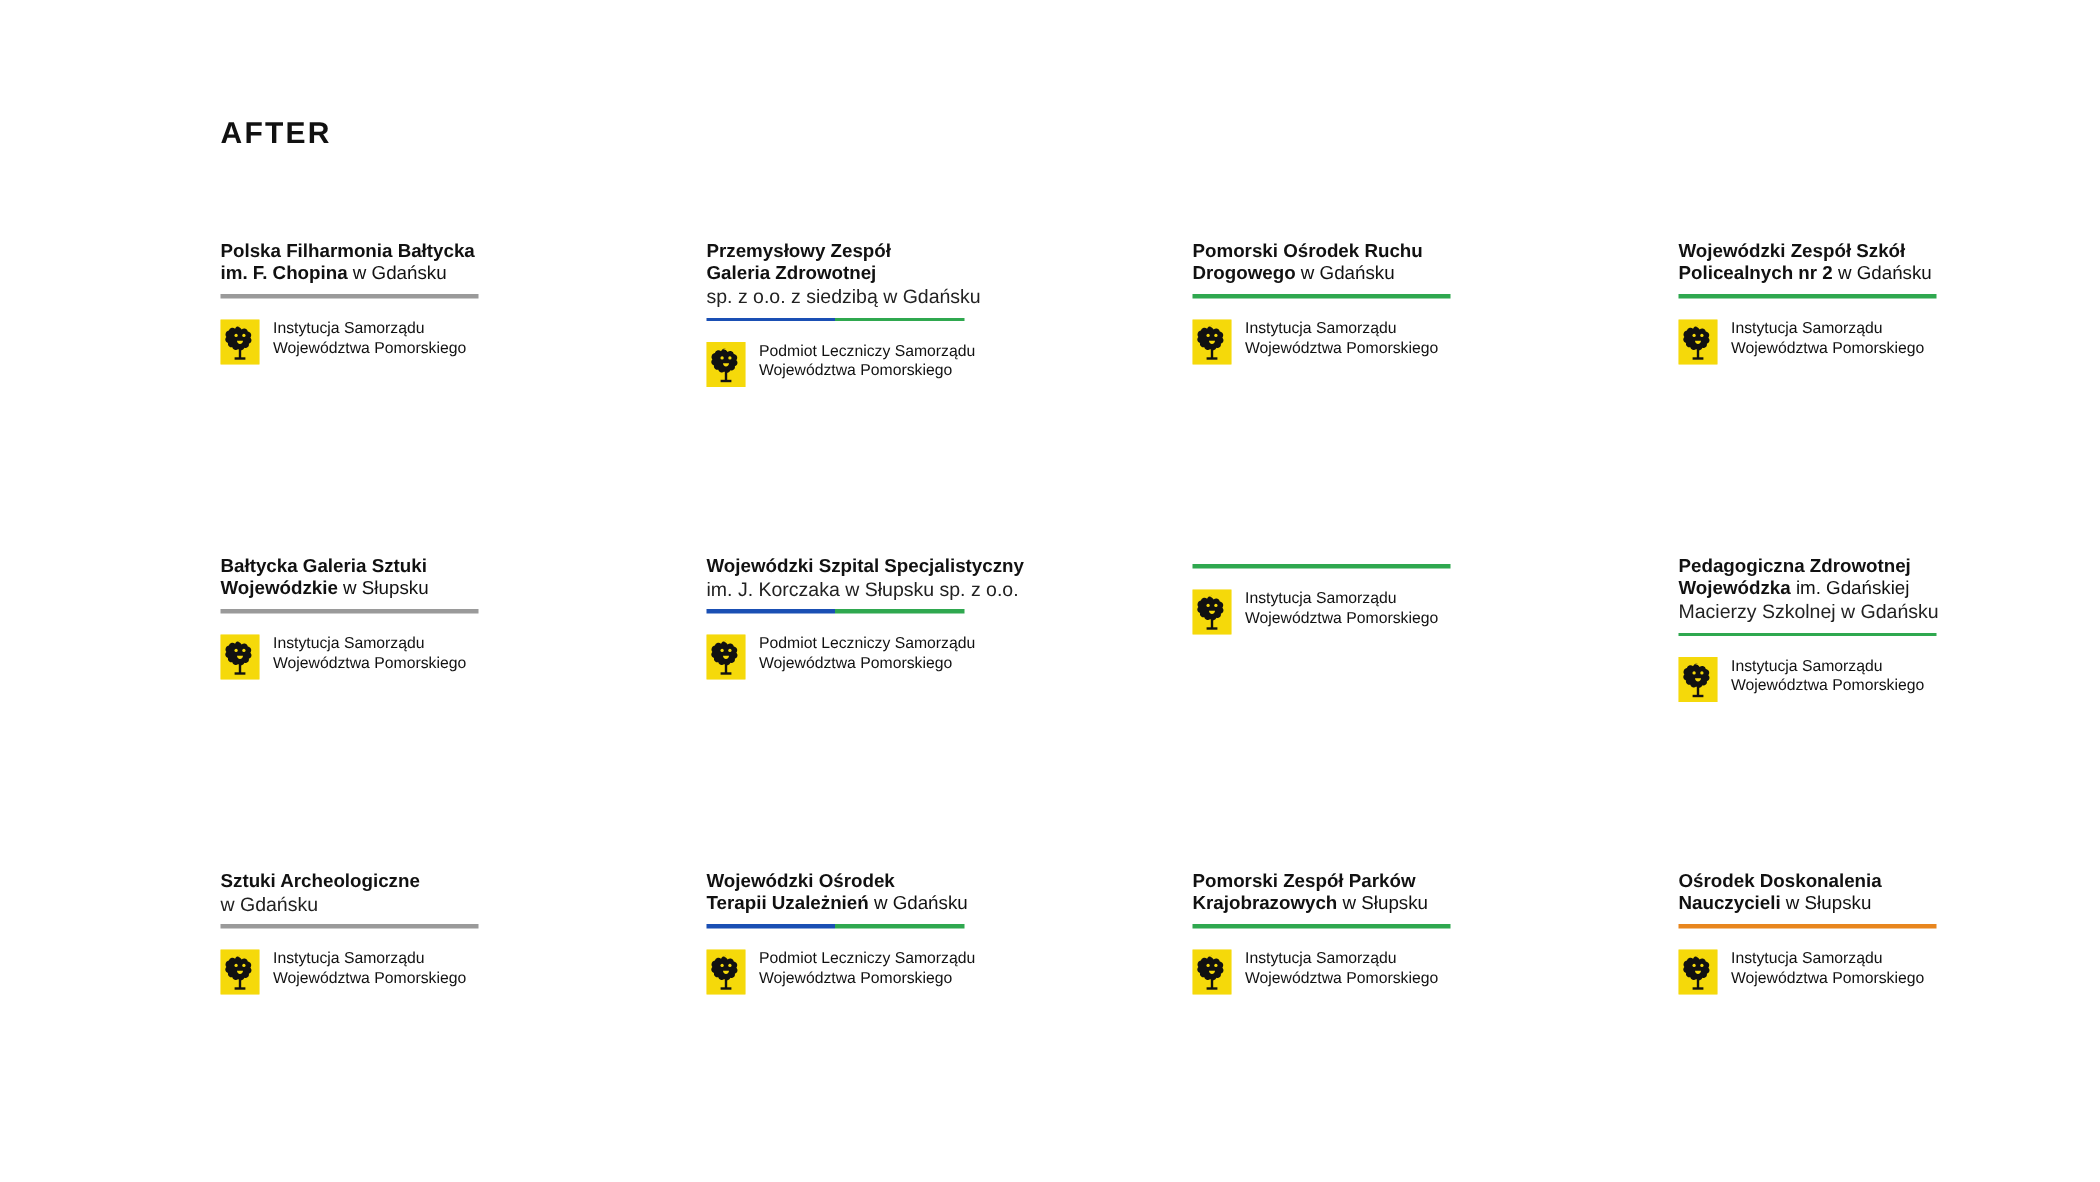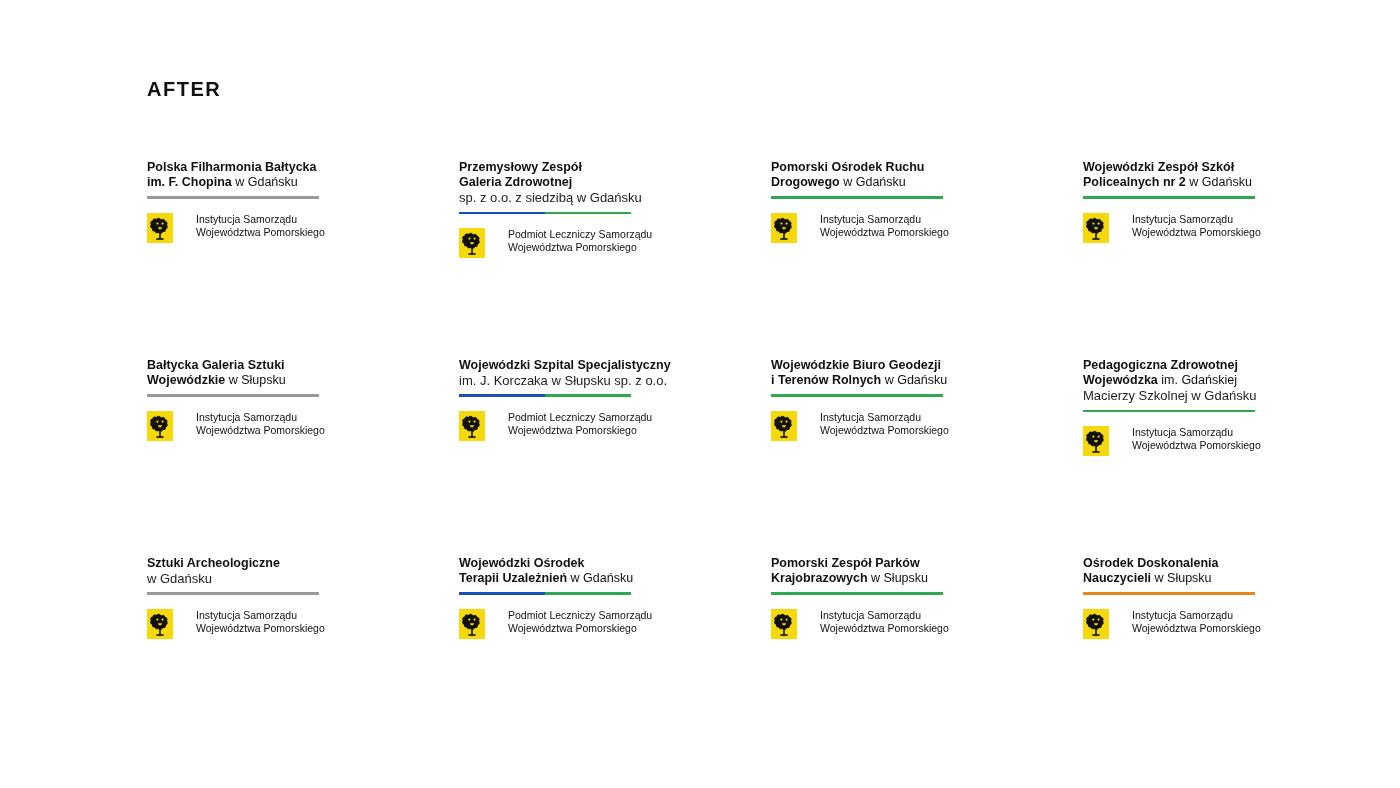--- a/index.html
+++ b/index.html
@@ -29,20 +29,21 @@
     color: #111111;
   }
   .grid {
     position: absolute;
     left: 147px;
     top: 160px;
     width: 1180px;
     display: grid;
     grid-template-columns: 312px 312px 312px 312px;
     grid-template-rows: 198px 198px 198px;
+    gap: 12px;
   }
   .card {
     position: relative;
     width: 290px;
   }
   .card-names {
     display: block;
     line-height: 15px;
   }
   .name-line {
@@ -93,21 +94,21 @@
     border: 0px solid #000;
     position: relative;
     overflow: hidden;
   }
   .crest svg {
     display: block;
     width: 26px;
     height: 30px;
   }
   .logo-text {
-    margin-left: 23px;
+    margin-left: 9px;
     font-size: 10.5px;
     line-height: 13px;
     color: #111111;
   }
   .logo-text span {
     display: block;
   }
 </style>
 </head>
 <body>
@@ -280,24 +281,20 @@
     </g>
   </svg>
           </div>
           <div class="logo-text">
             <span>Podmiot Leczniczy Samorządu</span>
             <span>Województwa Pomorskiego</span>
           </div>
         </div>
       </div>
       <div class="card">
-        <div class="card-names">
-          <div class="name-line bold"><span>Wojewódzkie Biuro Geodezji</span></div>
-          <div class="name-line bold"><span>i Terenów Rolnych</span><span class="reg"> w Gdańsku</span></div>
-        </div>
         <div class="rule green"></div>
         <div class="logo-row">
           <div class="crest">
   <svg viewBox="0 0 26 30" xmlns="http://www.w3.org/2000/svg">
     <rect x="0" y="0" width="26" height="30" fill="#f5d90a"></rect>
     <g fill="#111111">
       <path d="M13 4.2c-1.6 0-2.7 0.9-3.3 1.9-0.6-0.5-1.4-0.8-2.2-0.6-1 0.2-1.7 1-1.9 1.9-0.8 0.1-1.6 0.6-2 1.4-0.5 1-0.3 2.1 0.3 2.8-0.6 0.6-0.9 1.5-0.6 2.4 0.2 0.8 0.9 1.4 1.7 1.6-0.2 0.9 0.1 1.8 0.8 2.4 0.6 0.5 1.4 0.7 2.1 0.5 0.2 0.9 0.9 1.6 1.8 1.8 0.8 0.2 1.6-0.1 2.1-0.6 0.6 0.7 1.5 1 2.4 0.8 0.8-0.2 1.5-0.8 1.7-1.6 0.8 0.3 1.7 0.1 2.3-0.5 0.7-0.6 0.9-1.5 0.7-2.3 0.8-0.2 1.5-0.8 1.7-1.7 0.2-0.9-0.1-1.7-0.7-2.3 0.6-0.7 0.8-1.8 0.3-2.7-0.4-0.8-1.2-1.3-2-1.4-0.2-1-0.9-1.8-1.9-2-0.8-0.2-1.6 0.1-2.2 0.6-0.6-1-1.7-1.8-3.1-1.8z"></path>
       <rect x="12.2" y="18.5" width="1.6" height="7.3"></rect>
       <rect x="9.4" y="25.2" width="7.2" height="1.6"></rect>
     </g>

